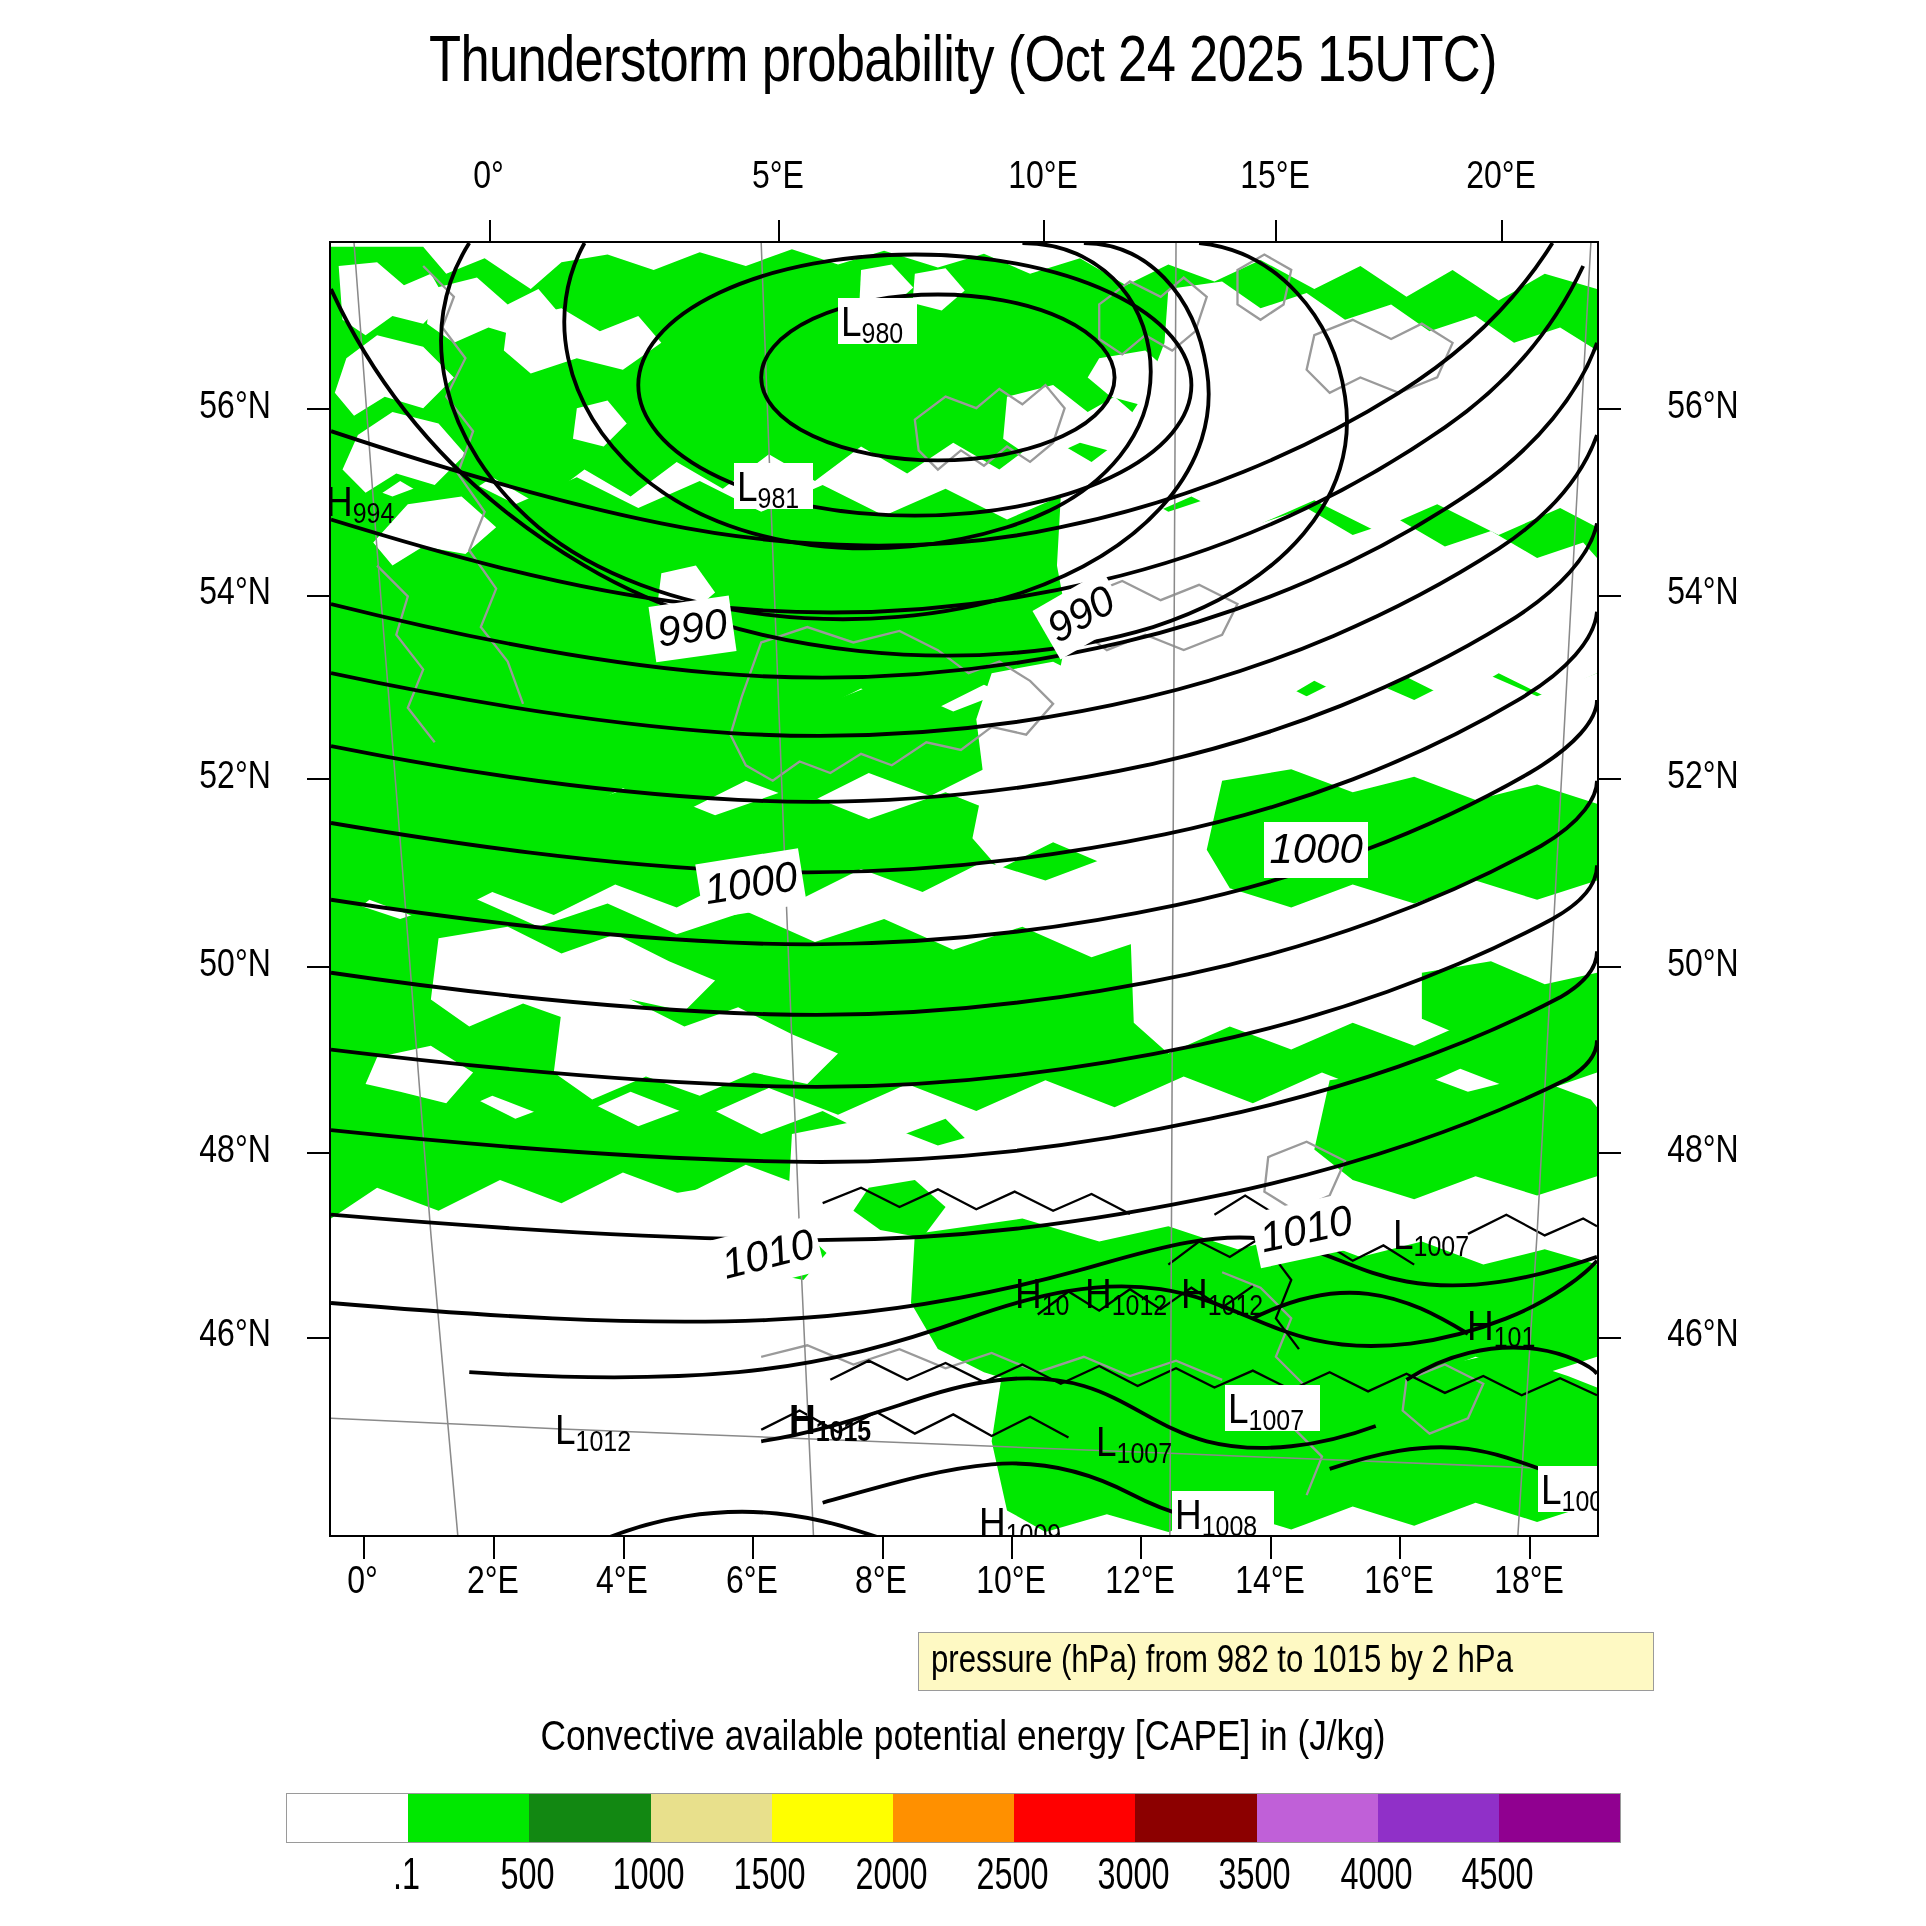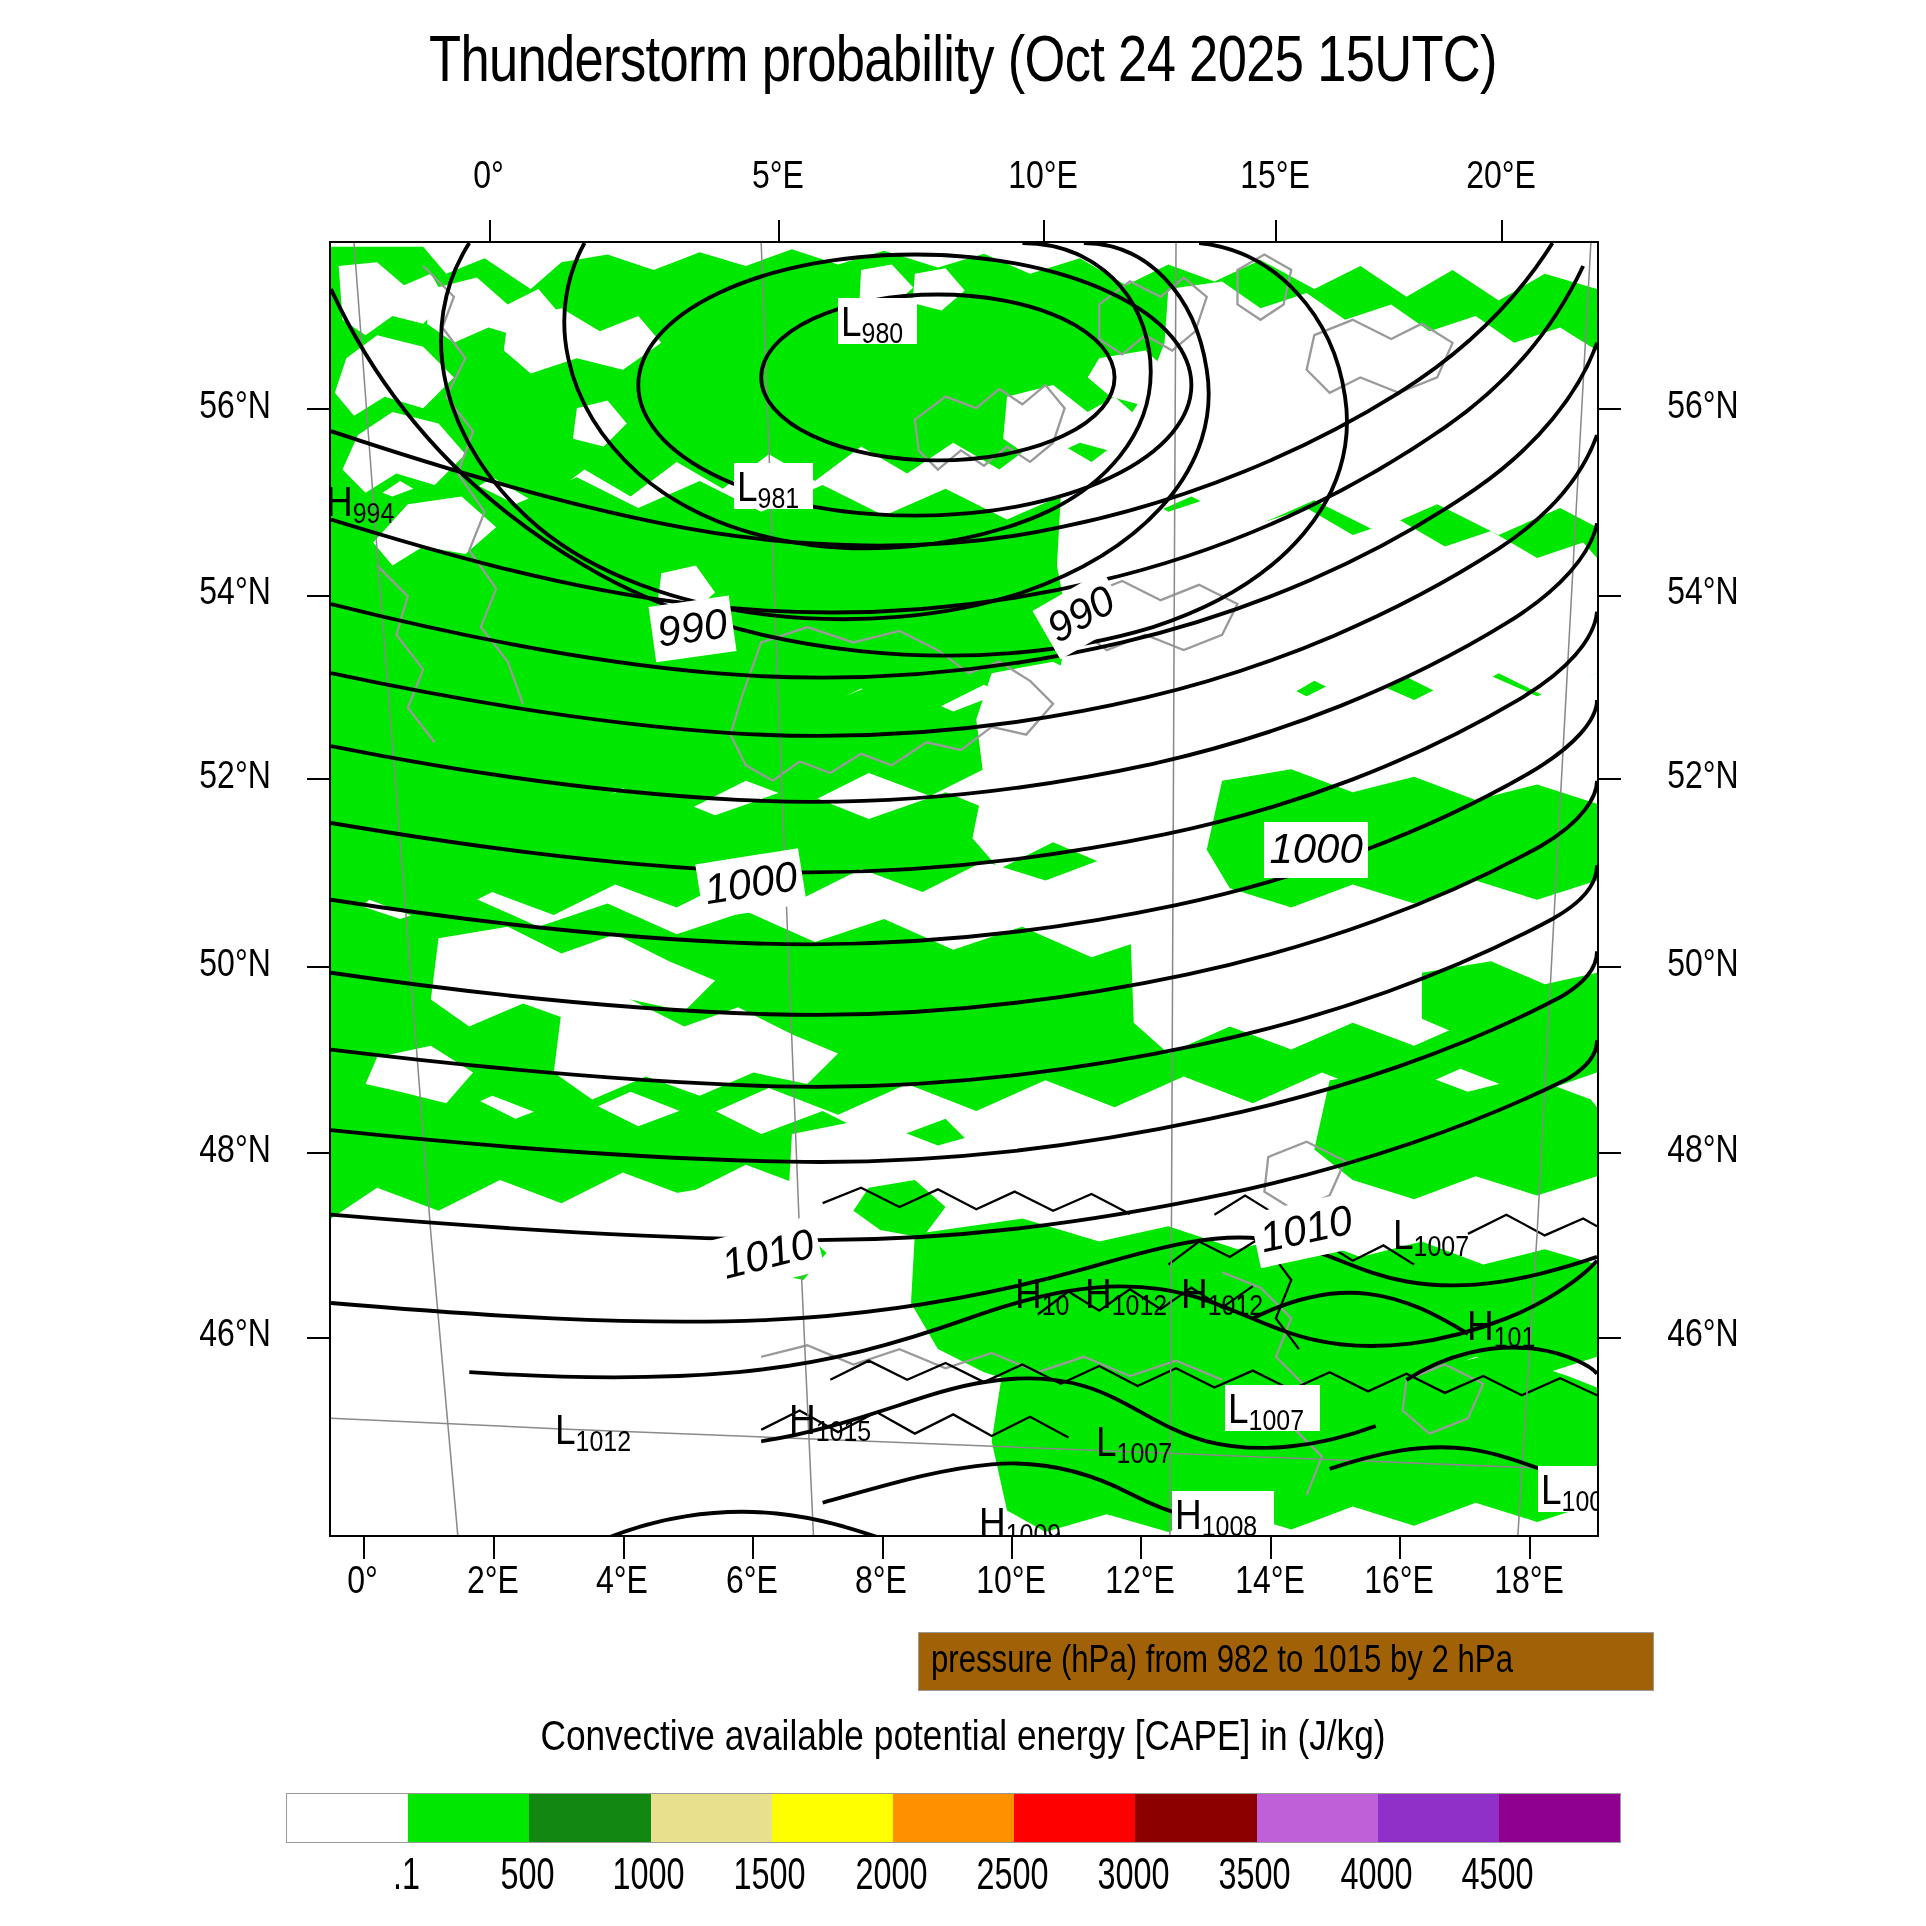--- a/index.html
+++ b/index.html
@@ -23,21 +23,21 @@
   .tick-left{text-align:right;}
   .tick-right{text-align:left;}
 
   
   .tickmark{position:absolute;background:#000;}
   .tm-v{width:2.3px;height:21.6px;}
   .tm-h{height:2.3px;width:21.6px;}
 
   
   #pressure-legend{position:absolute;left:918px;top:1632px;
-      border:1.5px solid #9a9a9a;padding:5.4px 12.3px 8.5px 12.3px;background:#a16207;}
+      border:1.5px solid #9a9a9a;padding:5.4px 12.3px 8.5px 12.3px;background:#fef9c3;}
   #pressure-legend span{font-size:38px;transform:scaleX(.82);
       transform-origin:0 50%;display:inline-block;white-space:nowrap;}
 
   
   #cape-caption{position:absolute;left:0;top:1712px;width:1926px;text-align:center;
       font-size:42px;transform:scaleX(.84);transform-origin:50% 50%;white-space:nowrap;}
 
   
   #colorbar{position:absolute;left:286px;top:1793px;width:1333px;height:48px;
             display:flex;border:0.8px solid #9a9a9a;box-sizing:content-box;}
@@ -399,21 +399,21 @@
   </div>
   <div class="map-lab" style="left:850px;top:1029px;">
     <span class="lh"><span>H</span><span class="sub">1012</span></span>
   </div>
   <div class="map-lab" style="left:1136px;top:1061px;">
     <span class="lh"><span>H</span><span class="sub">101</span></span>
   </div>
   <div class="map-lab" style="left:224px;top:1165px;">
     <span class="lh"><span>L</span><span class="sub">1012</span></span>
   </div>
-  <div class="map-lab" style="left:458px;top:1155px;">
+  <div class="map-lab" style="left:458px;top:1155px;font-weight:bold;">
     <span class="lh"><span>H</span><span class="sub">1015</span></span>
   </div>
   <div class="map-lab lab-box" style="left:894px;top:1142px;">
     <span class="lh"><span>L</span><span class="sub">1007</span></span>
   </div>
   <div class="map-lab" style="left:765px;top:1177px;">
     <span class="lh"><span>L</span><span class="sub">1007</span></span>
   </div>
   <div class="map-lab lab-box" style="left:841px;top:1248px;">
     <span class="lh"><span>H</span><span class="sub">1008</span></span>

